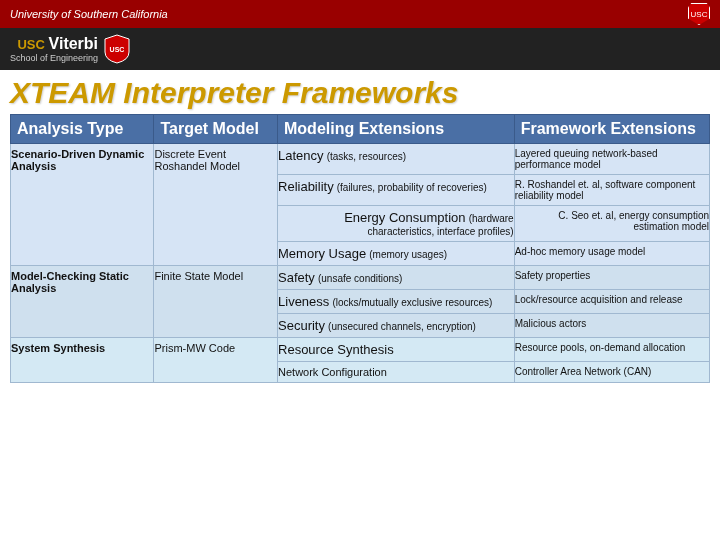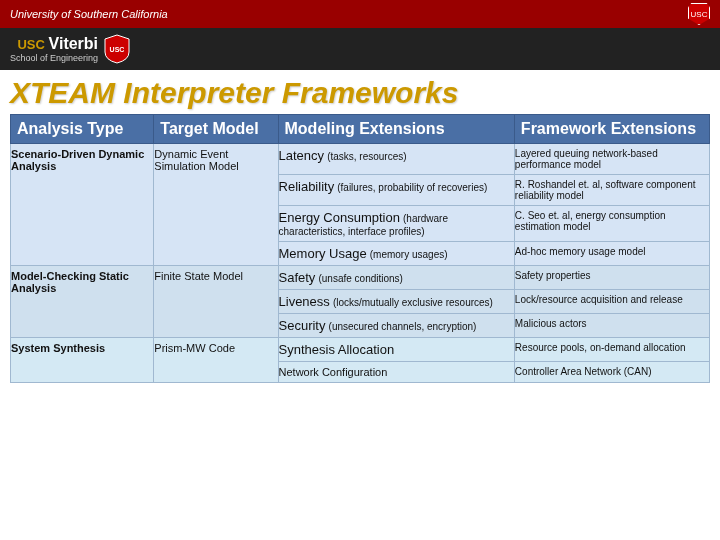--- a/index.html
+++ b/index.html
@@ -166,29 +166,29 @@
       <tr>
         <th>Analysis Type</th>
         <th>Target Model</th>
         <th>Modeling Extensions</th>
         <th>Framework Extensions</th>
       </tr>
     </thead>
     <tbody id="table-body">
     <tr style="background: rgb(214, 228, 245);">
           <td rowspan="4" class="section-label">Scenario-Driven Dynamic Analysis</td>
-          <td rowspan="4">Dynamic Event Simulation Model</td>
+          <td rowspan="4">Discrete Event Roshandel Model</td>
           <td><span style="font-size:13px;font-weight:normal;">Latency</span> <span style="font-size:10px;">(tasks, resources)</span></td>
           <td style="font-size: 10px;">Layered queuing network-based performance model</td>
         </tr>
         <tr style="background: rgb(214, 228, 245);">
           <td><span style="font-size:13px;font-weight:normal;">Reliability</span> <span style="font-size:10px;">(failures, probability of recoveries)</span></td>
           <td style="font-size: 10px;">R. Roshandel et. al, software component reliability model</td>
         </tr>
-        <tr style="background: rgb(214, 228, 245);">
+        <tr style="background: rgb(214, 228, 245); text-align: right;">
           <td><span style="font-size:13px;font-weight:normal;">Energy Consumption</span> <span style="font-size:10px;">(hardware characteristics, interface profiles)</span></td>
           <td style="font-size: 10px;">C. Seo et. al, energy consumption estimation model</td>
         </tr>
         <tr style="background: rgb(214, 228, 245);">
           <td><span style="font-size:13px;font-weight:normal;">Memory Usage</span> <span style="font-size:10px;">(memory usages)</span></td>
           <td style="font-size: 10px;">Ad-hoc memory usage model</td>
         </tr>
         <tr style="background: rgb(207, 224, 238);">
           <td rowspan="3" class="section-label">Model-Checking Static Analysis</td>
           <td rowspan="3">Finite State Model</td>
@@ -199,21 +199,21 @@
           <td><span style="font-size:13px;font-weight:normal;">Liveness</span> <span style="font-size:10px;">(locks/mutually exclusive resources)</span></td>
           <td style="font-size: 10px;">Lock/resource acquisition and release</td>
         </tr>
         <tr style="background: rgb(207, 224, 238);">
           <td><span style="font-size:13px;font-weight:normal;">Security</span> <span style="font-size:10px;">(unsecured channels, encryption)</span></td>
           <td style="font-size: 10px;">Malicious actors</td>
         </tr>
         <tr style="background: rgb(212, 233, 244);">
           <td rowspan="2" class="section-label">System Synthesis</td>
           <td rowspan="2">Prism-MW Code</td>
-          <td><span style="font-size:13px;font-weight:normal;">Synthesis Allocation</span> <span style="font-size:10px;"></span></td>
+          <td><span style="font-size:13px;font-weight:normal;">Resource Synthesis</span> <span style="font-size:10px;"></span></td>
           <td style="font-size: 10px;">Resource pools, on-demand allocation</td>
         </tr>
         <tr style="background: rgb(212, 233, 244);">
           <td>Network Configuration</td>
           <td style="font-size: 10px;">Controller Area Network (CAN)</td>
         </tr>
       </tbody>
   </table>
 </div>
 

